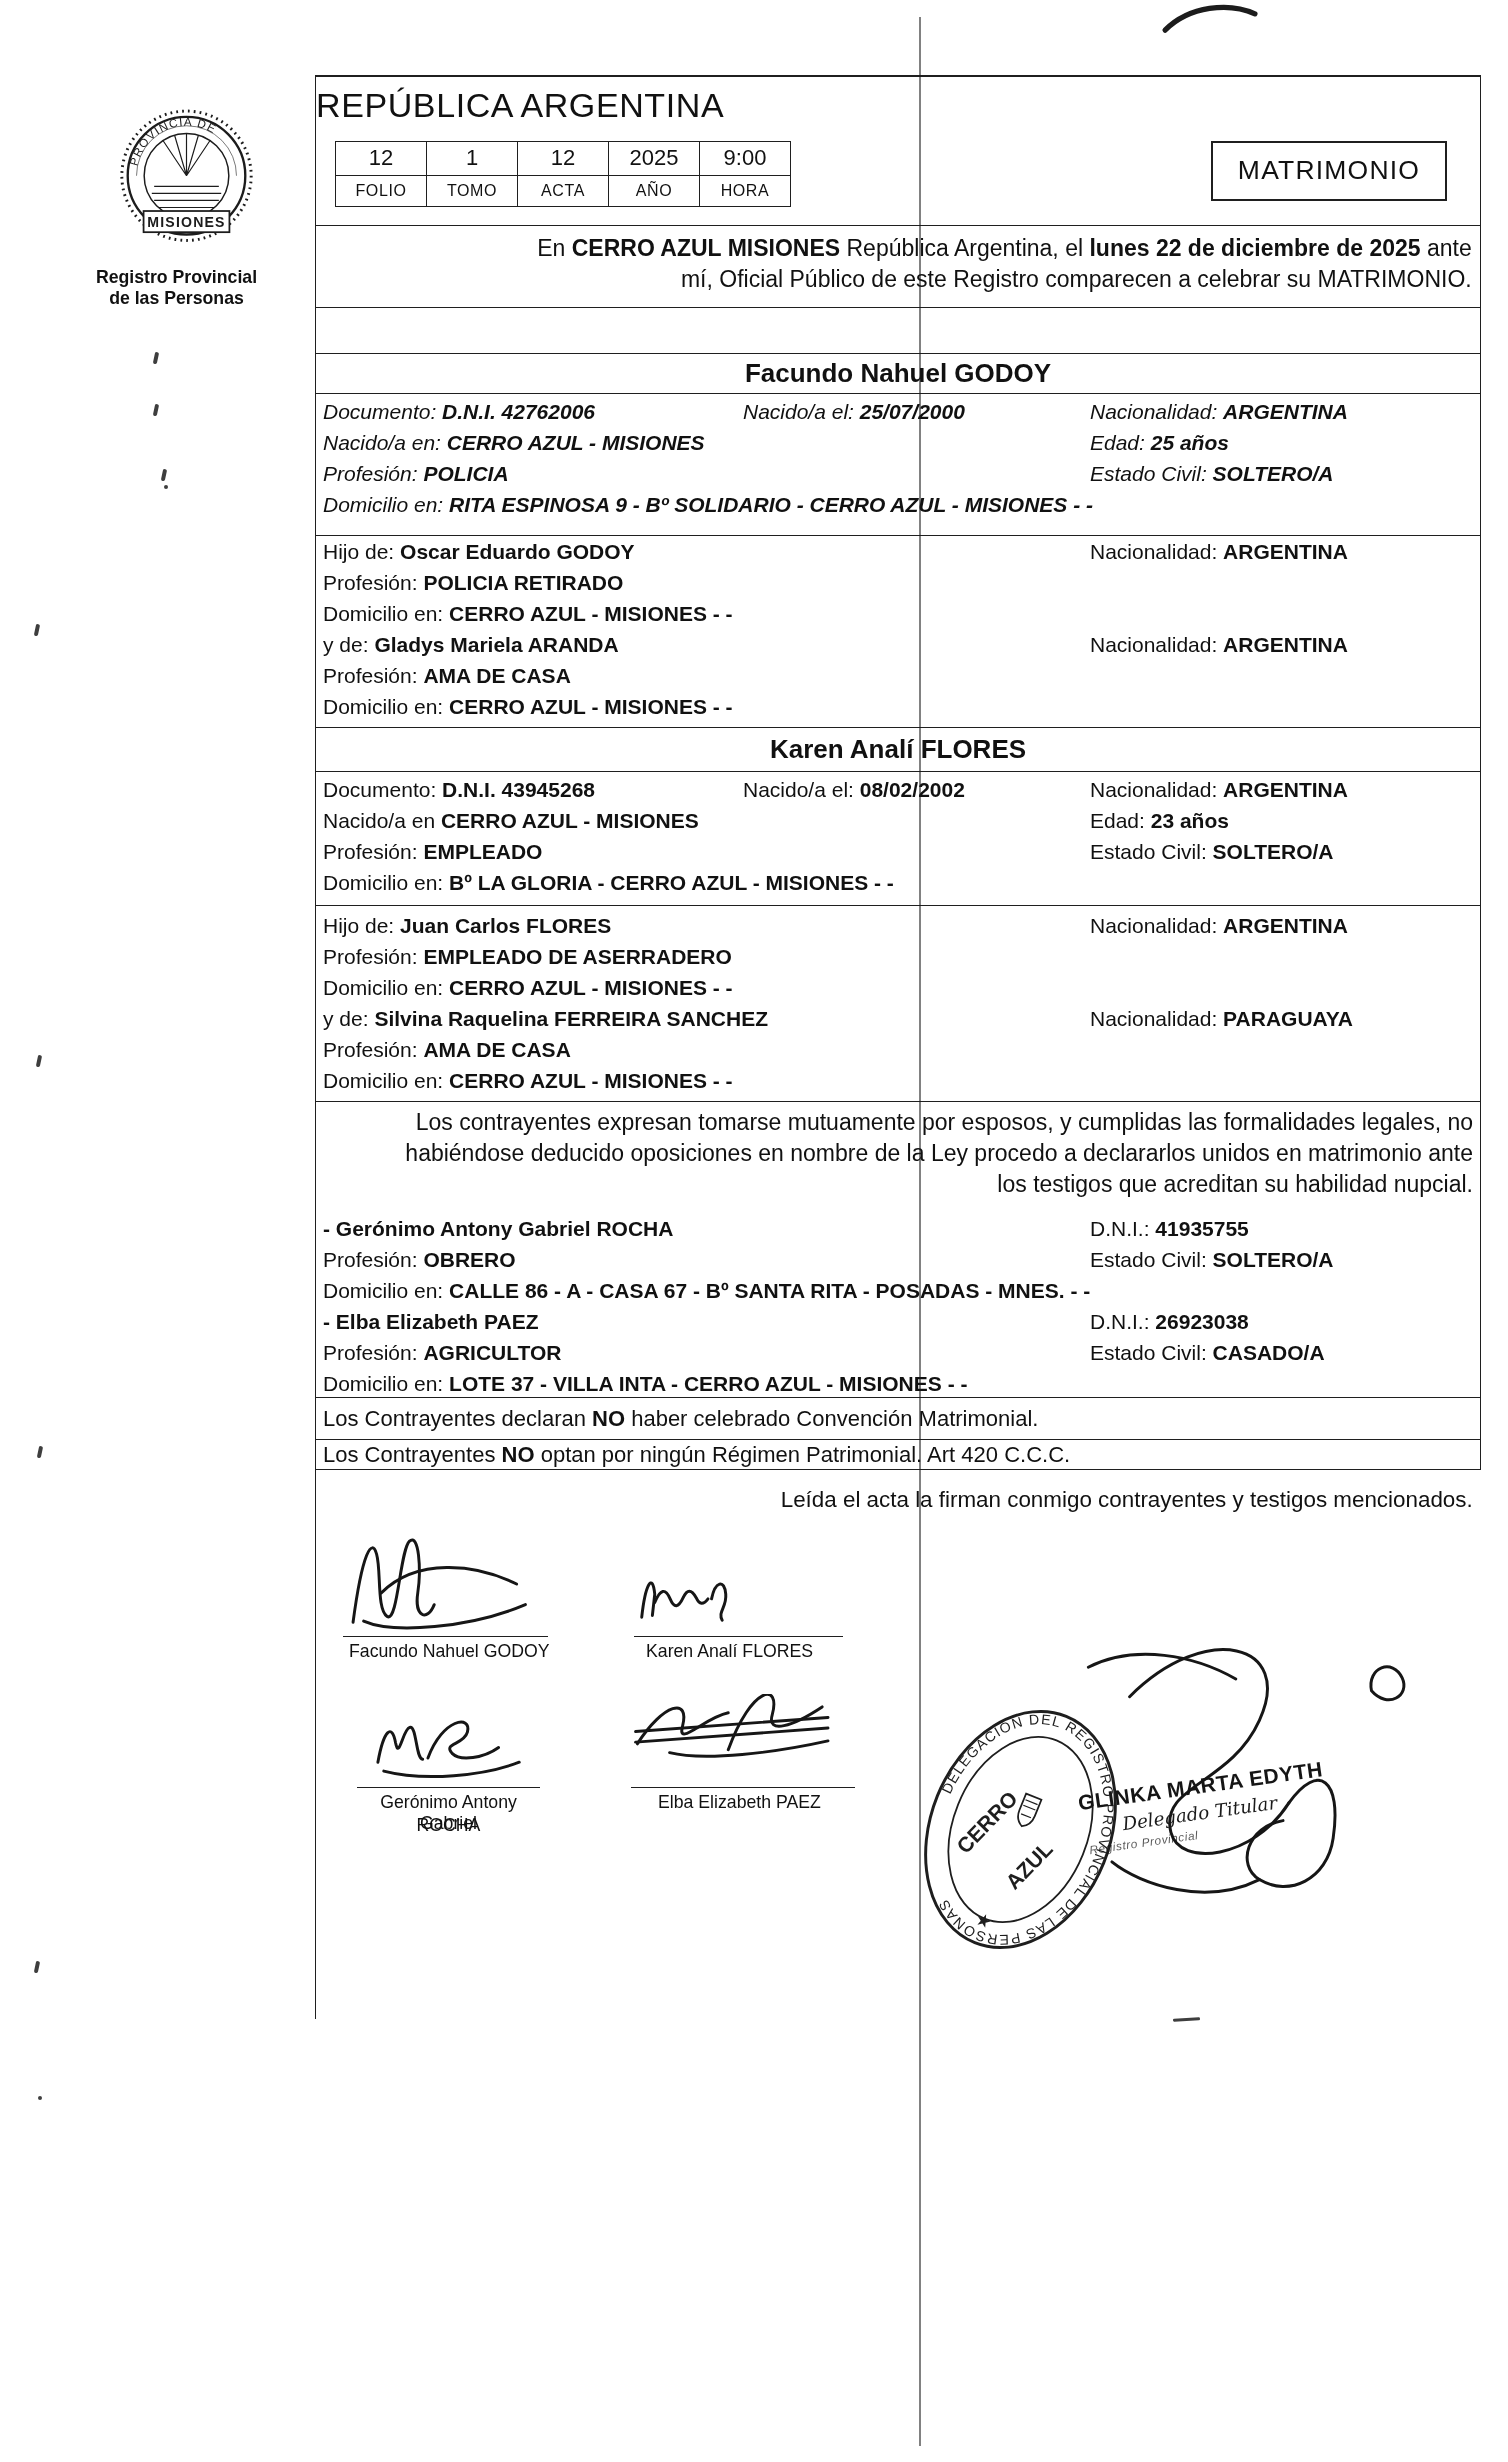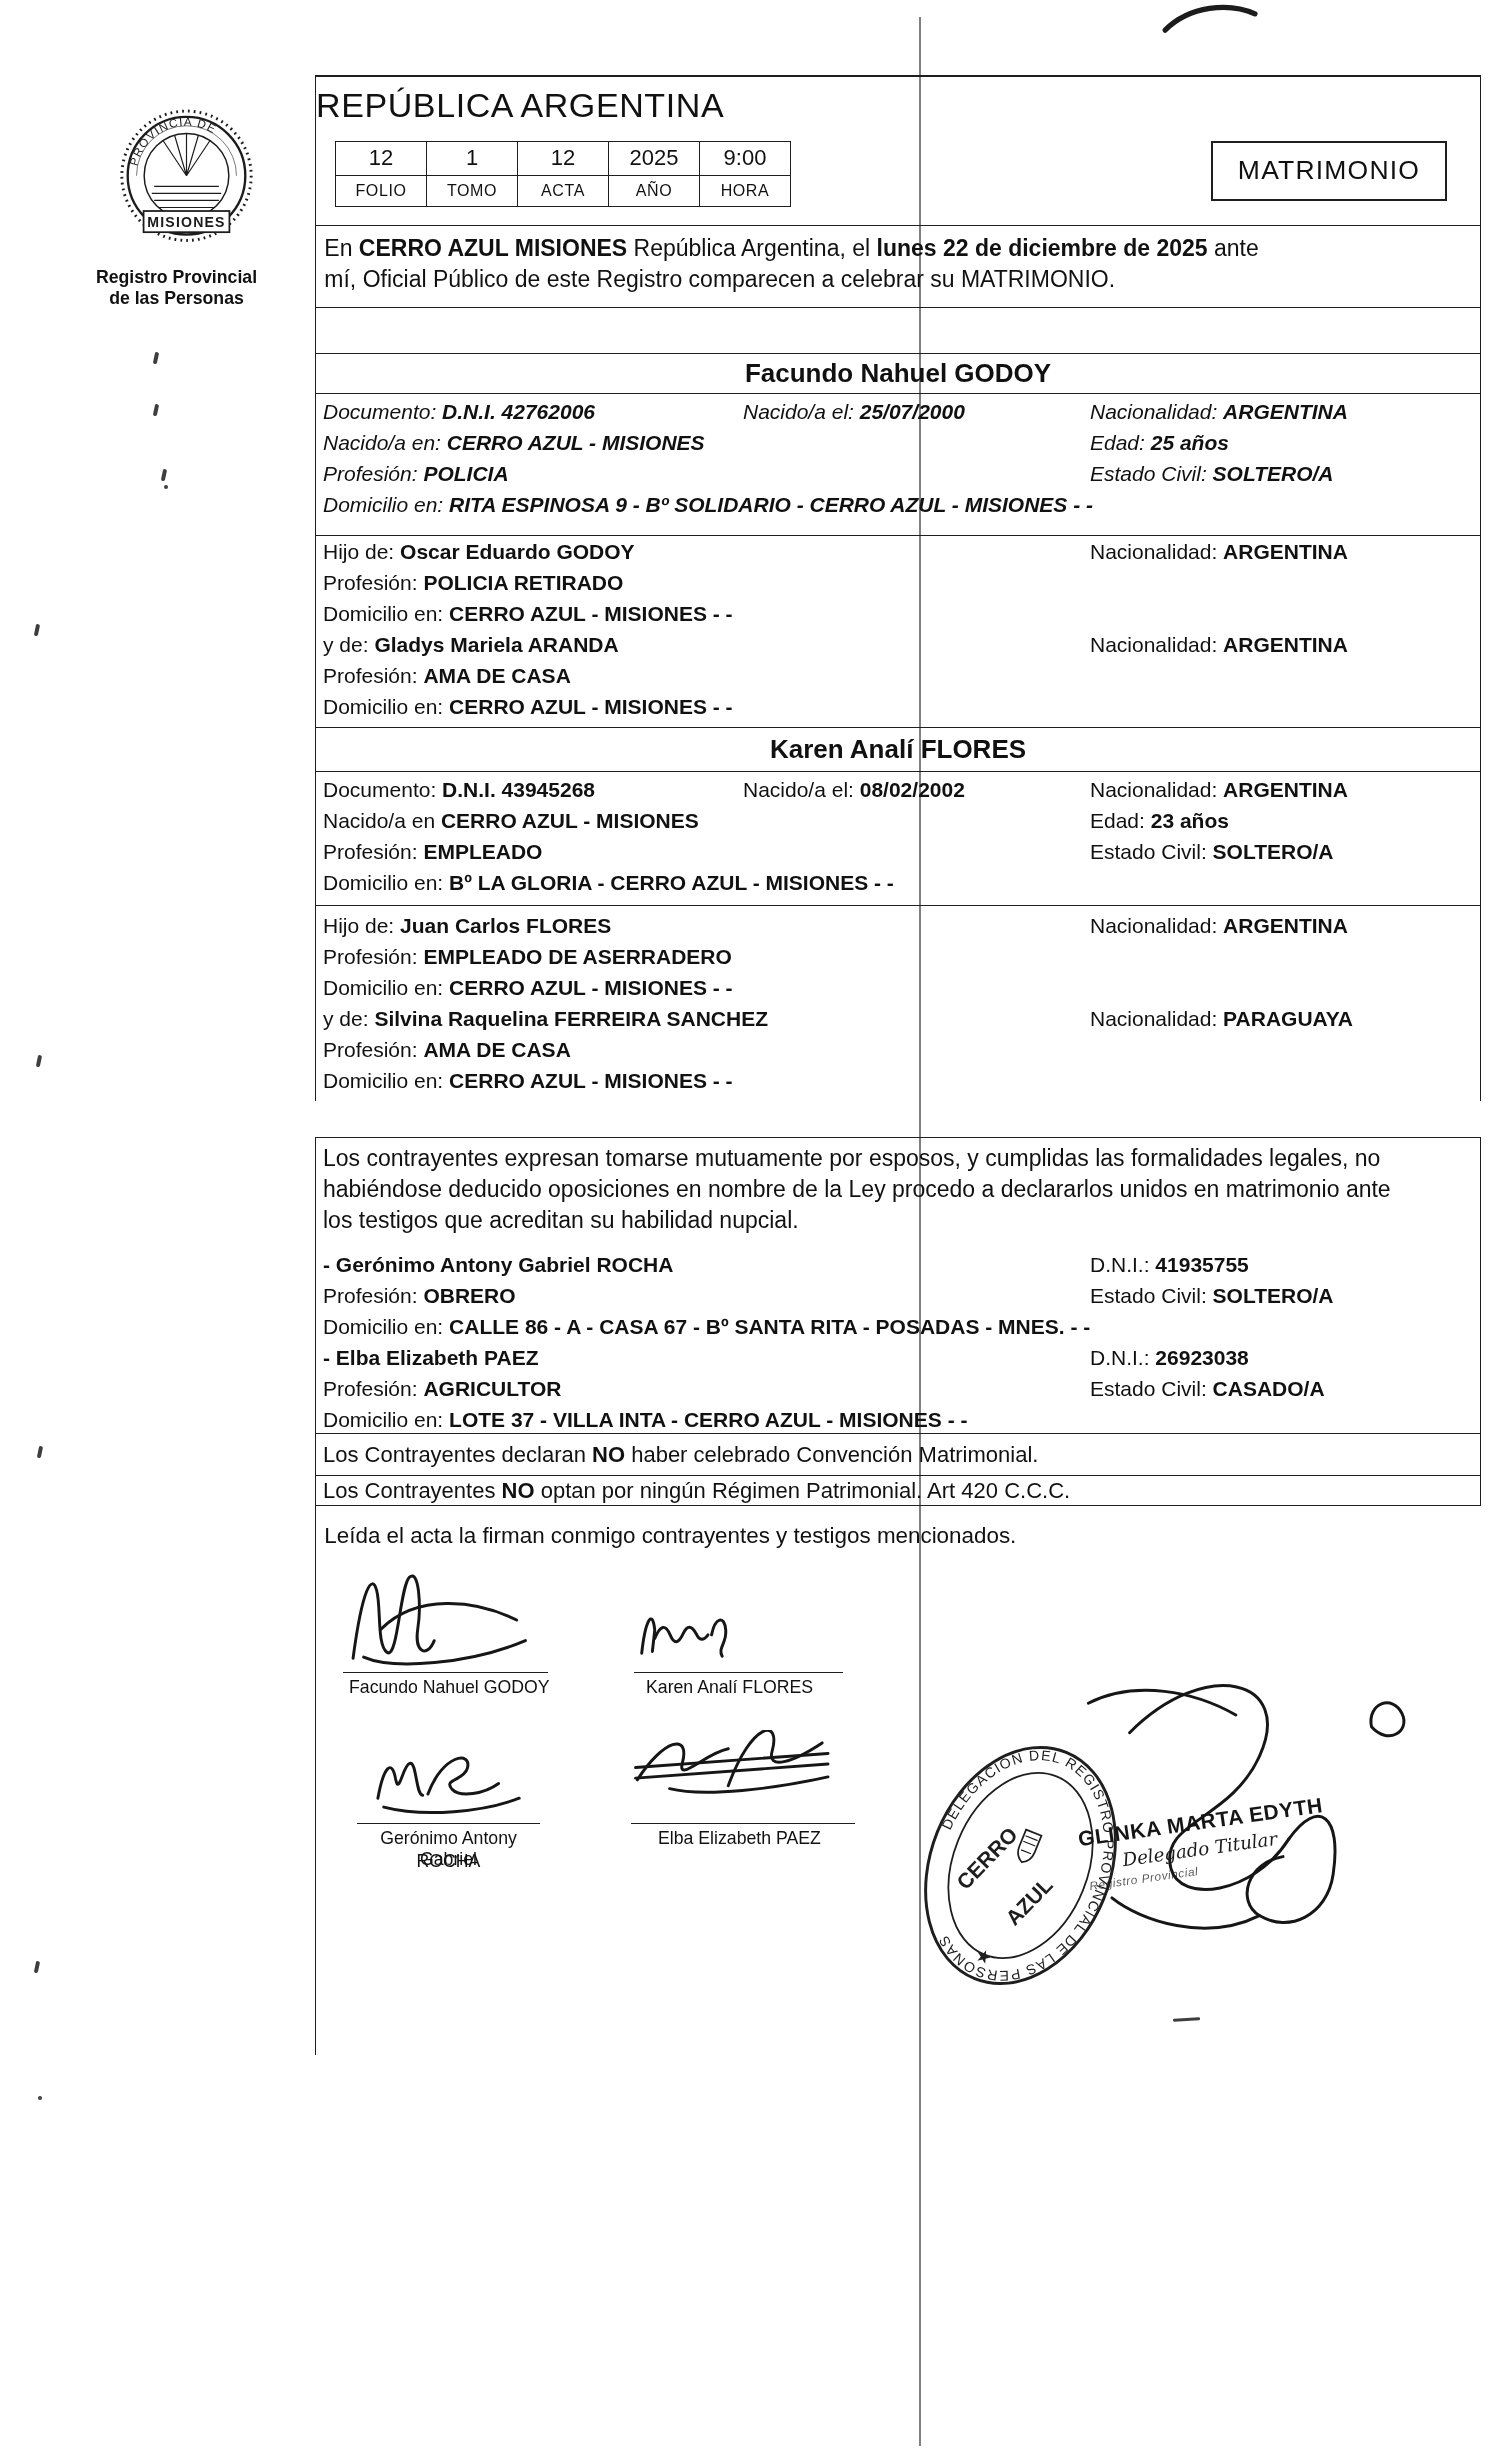--- a/index.html
+++ b/index.html
@@ -45,21 +45,21 @@
     width:236px; height:60px; border:2.4px solid #1f1f1f;
     display:flex; align-items:center; justify-content:center;
     font-size:26.5px; letter-spacing:1.2px;
   }
 
   .box { border-left:1.8px solid #1f1f1f; border-right:1.8px solid #1f1f1f; border-top:1.8px solid #1f1f1f; padding:2.4px 7px; }
   .bb { border-bottom:1.8px solid #1f1f1f; }
   .spacer { height:45px; border-left:1.8px solid #1f1f1f; border-right:1.8px solid #1f1f1f; }
 
   .intro-box { height:83px; padding:7px 8.3px; font-size:23px; }
-  .pline { white-space:nowrap; line-height:31px; }
+  .pline { white-space:nowrap; line-height:31px;text-align:right; }
 
   .name-box { text-align:center; font-weight:bold; font-size:26px; padding:0; }
 
   .row { position:relative; height:31px; font-size:21px; line-height:31px; white-space:nowrap; }
   .mid { position:absolute; left:420px; }
   .rgt { position:absolute; left:767px; }
   .lbl { font-weight:normal; }
 
   .para { font-size:23px; }
   .consent-par { margin-bottom:13px; }
@@ -232,21 +232,21 @@
         <span class="fld rgt"><span class="lbl">Nacionalidad:</span> <b>PARAGUAYA</b></span>
       </div>
       <div class="row">
         <span class="fld"><span class="lbl">Profesión:</span> <b>AMA DE CASA</b></span>
       </div>
       <div class="row">
         <span class="fld"><span class="lbl">Domicilio en:</span> <b>CERRO AZUL - MISIONES - -</b></span>
       </div>
     </div>
 
-    <div class="box" style="height:296px; padding-top:4.7px;margin-top:36px;">
+    <div class="box" style="height:296px; padding-top:4.7px;">
       <div class="consent-par">
         <div class="pline para">Los contrayentes expresan tomarse mutuamente por esposos, y cumplidas las formalidades legales, no</div>
         <div class="pline para">habiéndose deducido oposiciones en nombre de la Ley procedo a declararlos unidos en matrimonio ante</div>
         <div class="pline para">los testigos que acreditan su habilidad nupcial.</div>
       </div>
       <div class="row">
         <span class="fld"><b>- Gerónimo Antony Gabriel ROCHA</b></span>
         <span class="fld rgt"><span class="lbl">D.N.I.:</span> <b>41935755</b></span>
       </div>
       <div class="row">

